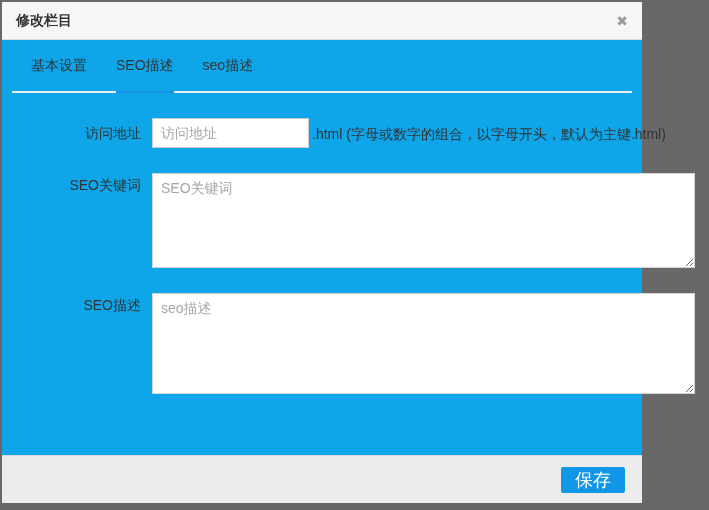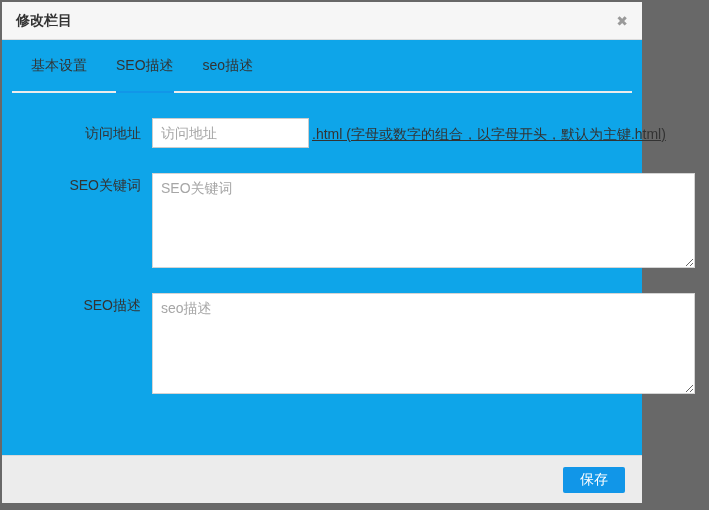--- a/index.html
+++ b/index.html
@@ -95,21 +95,20 @@
     background: #ffffff;
   }
   input.text-input::placeholder,
   textarea::placeholder { color: #a6a6a6; opacity: 1; }
   .suffix-hint {
     font-size: 14px;
     color: #333333;
     padding-top: 8px;
     margin-left: 3px;
     white-space: nowrap;
-    text-decoration: underline;
   }
   textarea.ta {
     width: 543px;
     border: 1px solid #d4d4d4;
     padding: 6px 8px;
     font-size: 14px;
     color: #333333;
     font-family: inherit;
     outline: none;
     resize: both;
@@ -128,21 +127,21 @@
     gap: 21px;
     padding-right: 17px;
   }
   .btn {
     min-width: 62px;
     height: 26px;
     background: var(--accent);
     color: #ffffff;
     border: none;
     border-radius: 2px;
-    font-size: 14px;
+    font-size: 18px;
     font-family: inherit;
     cursor: pointer;
     display: inline-flex;
     align-items: center;
     justify-content: center;
     padding: 0 14px;
   }
 </style>
 </head>
 <body>

